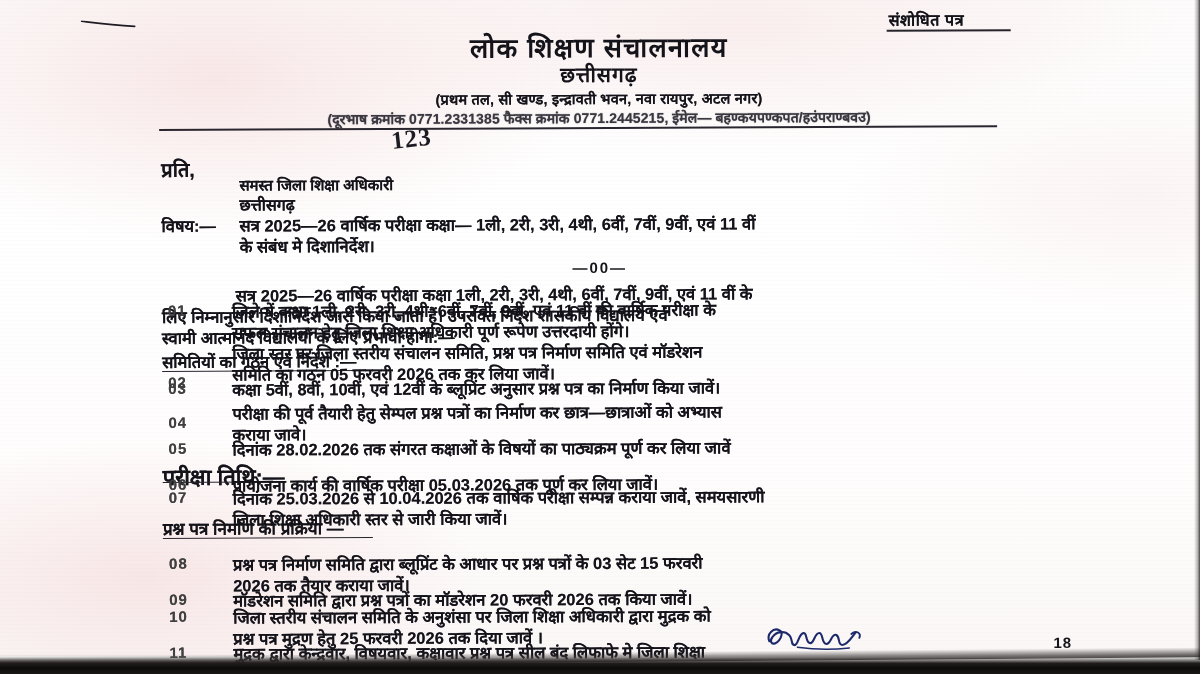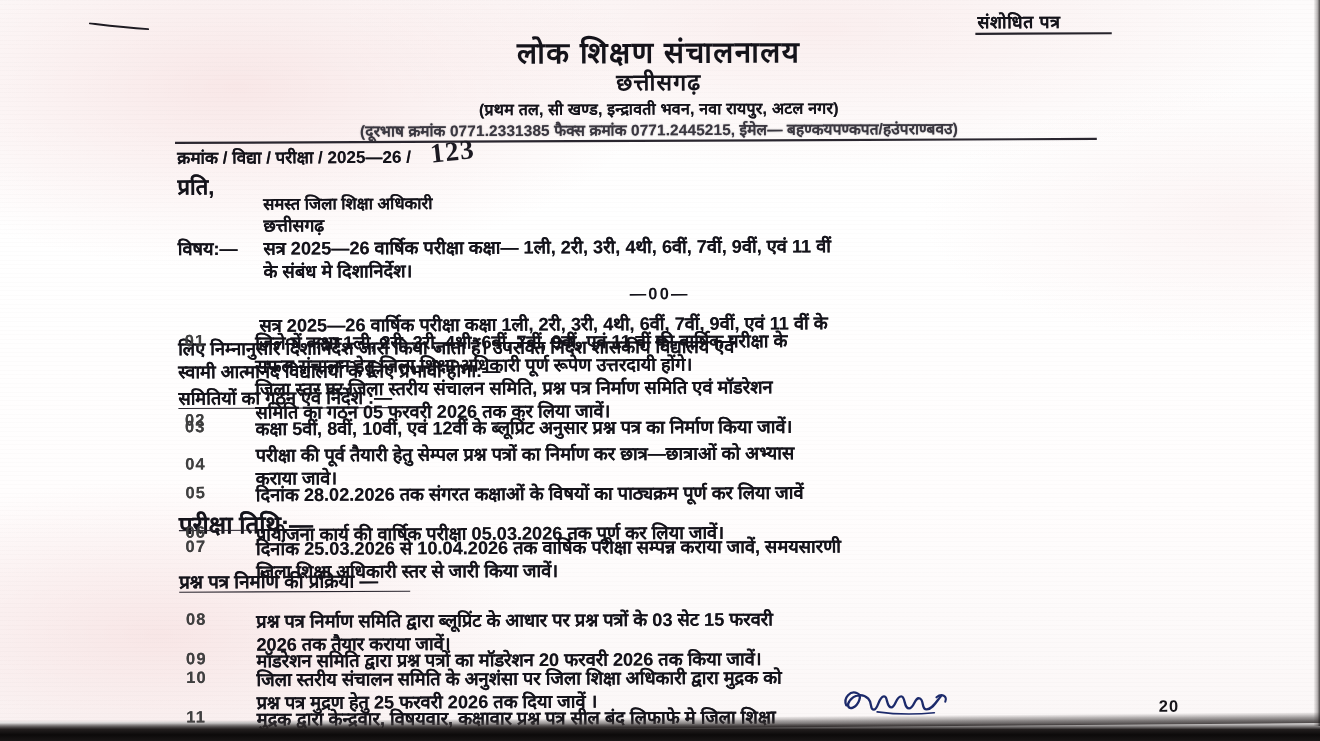--- a/index.html
+++ b/index.html
@@ -264,21 +264,20 @@
     <div class="abs dv blur1" id="revised-label">संशोधित पत्र</div>
     <div class="abs" id="revised-underline"></div>
 
     <div class="abs dv" id="org-title">लोक शिक्षण संचालनालय</div>
     <div class="abs dv" id="org-state">छत्तीसगढ़</div>
     <div class="abs dv blur1" id="org-address">(प्रथम तल, सी खण्ड, इन्द्रावती भवन, नवा रायपुर, अटल नगर)</div>
     <div class="abs dv blur2 fade" id="org-contact">(दूरभाष क्रमांक 0771.2331385 फैक्स क्रमांक 0771.2445215, ईमेल— बहण्कयपण्कपत/हउंपराण्बवउ)</div>
 
     <div class="abs" id="header-rule"></div>
 
-    <div class="abs dv blur1" id="ref-no">क्रमांक / विद्या / परीक्षा / 2025—26 /</div>
     <div class="abs" id="ref-handwritten">123</div>
 
     <div class="abs dv blur1" id="to-label">प्रति,</div>
     <div class="abs dv blur1" id="to-line1">समस्त जिला शिक्षा अधिकारी</div>
     <div class="abs dv blur1" id="to-line2">छत्तीसगढ़</div>
 
     <div class="abs dv blur1" id="subject-label">विषय:—</div>
     <div class="abs dv blur1" id="subject-l1">सत्र 2025—26 वार्षिक परीक्षा कक्षा— 1ली, 2री, 3री, 4थी, 6वीं, 7वीं, 9वीं, एवं 11 वीं</div>
     <div class="abs dv blur1" id="subject-l2">के संबंध मे दिशानिर्देश।</div>
 
@@ -333,20 +332,20 @@
       <g fill="none" stroke="#1c2a6b" stroke-linecap="round" stroke-linejoin="round">
         <path d="M6,20 C3,13 10,6 16,9 C21,11 17,20 12,22 C8,23.6 6,20 9,16
                  C13,10 21,9 26,14 C30,18 27,24 31,24 C35,24 35,13 40,12
                  C44,11 42,22 47,22 C51,22 51,12 56,12 C60,12 58,23 63,23
                  C68,23 68,12 73,14 C77,16 74,24 79,24 C84,24 88,17 92,12" stroke-width="2.1"></path>
         <path d="M34,26 C48,28 66,29 86,27" stroke-width="1.5"></path>
         <path d="M88,13 C93,9 98,12 96,17" stroke-width="1.9"></path>
       </g>
     </svg>
 
-    <div class="abs" id="page-number">20</div>
+    <div class="abs" id="page-number">18</div>
 
   </div>
 
   <div class="bottom-edge-tilt"></div>
   <div class="bottom-edge"></div>
   <div class="right-edge"></div>
 </div>
 
 </body></html>

